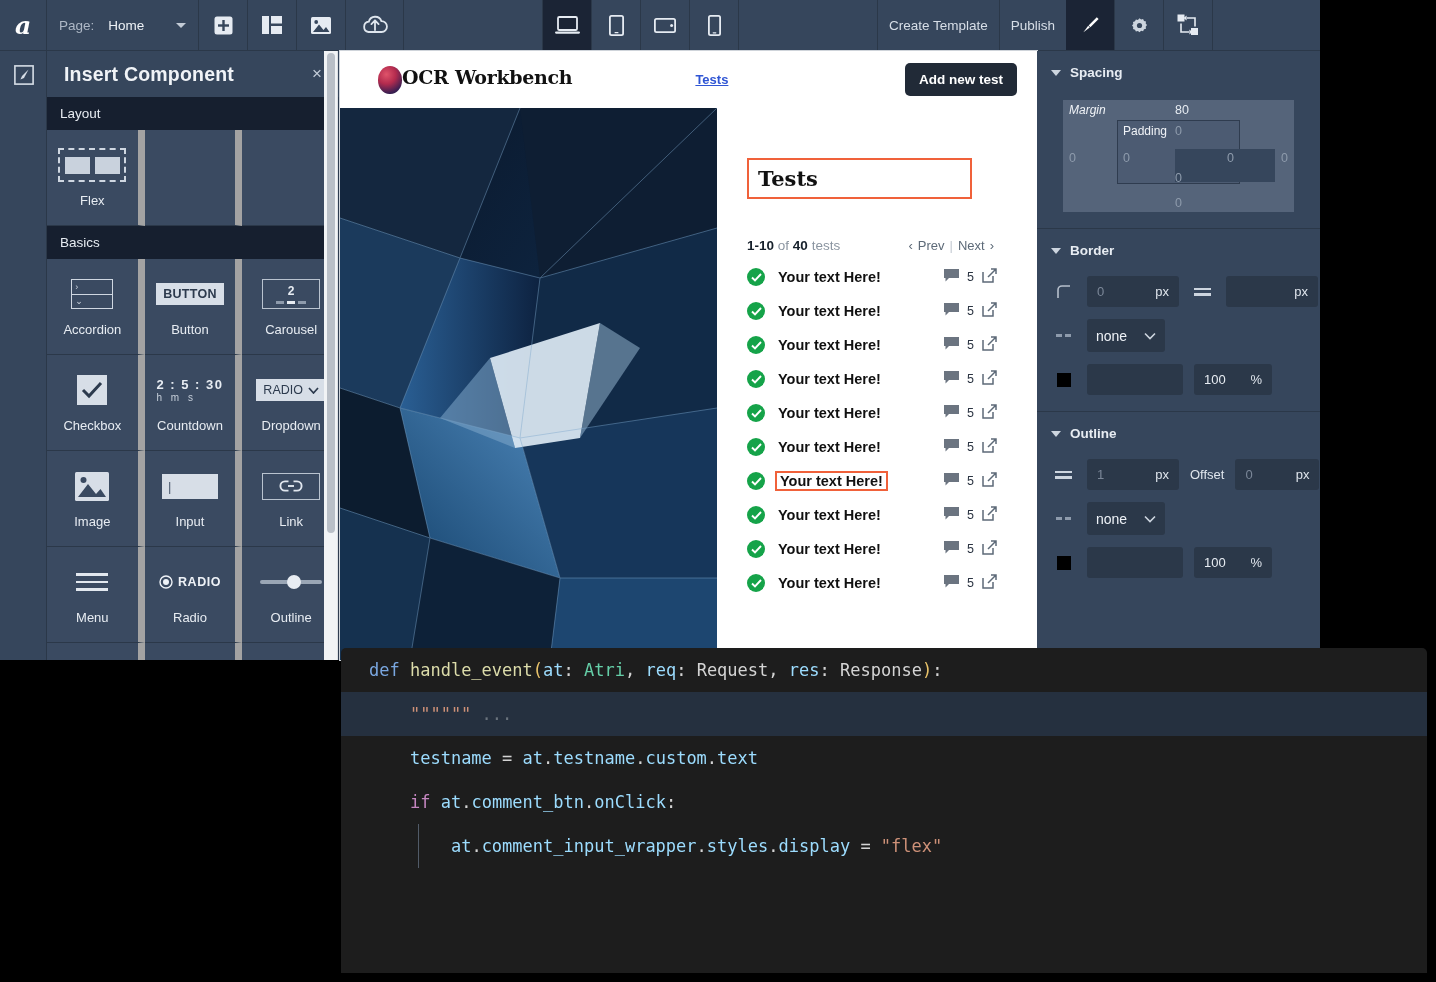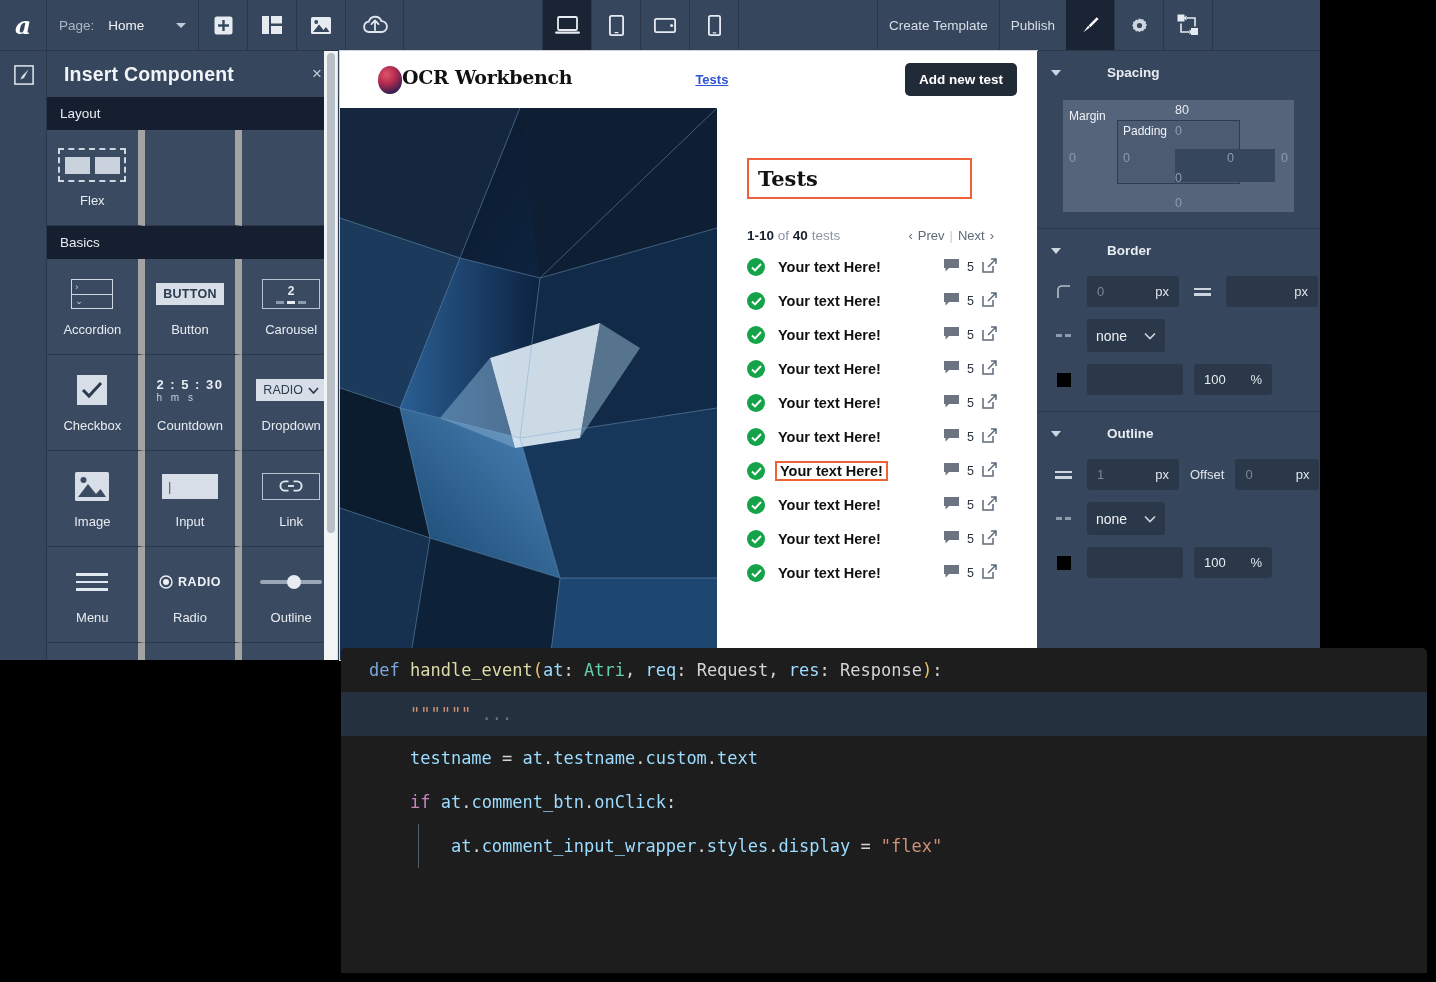--- a/index.html
+++ b/index.html
@@ -133,21 +133,21 @@
 
   .body-split { display:flex; height:552px; }
   .hero { width:377px; height:552px; position:relative; overflow:hidden;
           background:#0b1b33; }
   .tests-col { flex:1; padding: 50px 0 0 30px; background:#fff; }
 
   .tests-title {
     display:inline-block; font-family:"DejaVu Serif", serif; font-weight:700; font-size:21px;
     color:#111; padding:6px 9px; border:2.5px solid #f0613a; width:225px; box-sizing:border-box;
   }
-  .pager { display:flex; align-items:center; margin-top:29px; width:247px;gap:46px; }
+  .pager { display:flex; align-items:center; margin-top:39px; width:247px;gap:46px; }
   .pager .count { font-size:13.5px; color:#8b95a1; }
   .pager .count b { color:#16202b; font-weight:700; }
   .pager .nav2 { margin-left:auto; display:flex; align-items:center; gap:5px; font-size:13px; color:#5d6a78; }
   .pager .nav2 .sep { color:#c3cad2; }
 
   .trow { display:flex; align-items:center; margin-top:14px; width:250px; }
   .tick { width:18px; height:18px; border-radius:50%; background:#15a349; display:flex;
           align-items:center; justify-content:center; flex:0 0 auto;}
   .tname { font-size:14.5px; font-weight:700; color:#111; margin-left:10px; padding:2px 3px; }
   .trow.sel .tname { border:2.5px solid #f0613a; padding:0 3px; }
@@ -155,21 +155,21 @@
   .tmeta .cnt { font-size:12.5px; color:#2b3442; }
 
   
   .props {
     position:absolute; left:1037px; top:51px; width:283px; height:609px;
     background:#36465c; color:#e7ecf2; overflow:hidden;
   }
   .sect-head { display:flex; align-items:center; gap:9px; padding:14px 0 12px 14px; }
   .sect-head .caret { width:0;height:0;border-left:5px solid transparent;border-right:5px solid transparent;
                       border-top:6px solid #cdd5df;}
-  .sect-head .st { font-size:13.5px; font-weight:700;margin-left:37px; }
+  .sect-head .st { font-size:13.5px; font-weight:700; }
   .sect-div { height:1px; background:#2b3849; }
 
   
   .boxmodel { margin:8px 26px 16px 26px; position:relative; height:112px; }
   .bm-margin { position:absolute; inset:0; background:#55647a; }
   .bm-margin::before, .bm-margin::after { content:""; position:absolute; }
   .bm-pad { position:absolute; left:54px; top:20px; right:54px; bottom:28px;
             background:#4c5b72; border:1px solid #2f3c4f;}
   .bm-content { position:absolute; left:112px; top:49px; width:100px; height:33px; background:#36465c; }
   .bm-lbl { position:absolute; font-size:12px; color:#f0f3f7; }
@@ -770,21 +770,21 @@
     <div class="props">
 
       <div class="sect-head">
         <span class="caret"></span>
         <span class="st">Spacing</span>
       </div>
       <div class="boxmodel">
         <div class="bm-margin"></div>
         <div class="bm-pad"></div>
         <div class="bm-content"></div>
-        <span class="bm-lbl" style="left:6px;top:9px;">Margin</span>
+        <span class="bm-lbl" style="left:6px;top:3px;font-style:italic;">Margin</span>
         <span class="bm-val" style="left:112px;top:3px;">80</span>
         <span class="bm-val dim" style="left:6px;top:51px;">0</span>
         <span class="bm-val dim" style="right:6px;top:51px;">0</span>
         <span class="bm-val dim" style="left:112px;bottom:2px;">0</span>
         <span class="bm-lbl" style="left:60px;top:24px;">Padding</span>
         <span class="bm-val dim" style="left:112px;top:24px;">0</span>
         <span class="bm-val dim" style="left:60px;top:51px;">0</span>
         <span class="bm-val dim" style="right:60px;top:51px;">0</span>
         <span class="bm-val dim" style="left:112px;bottom:27px;">0</span>
       </div>

